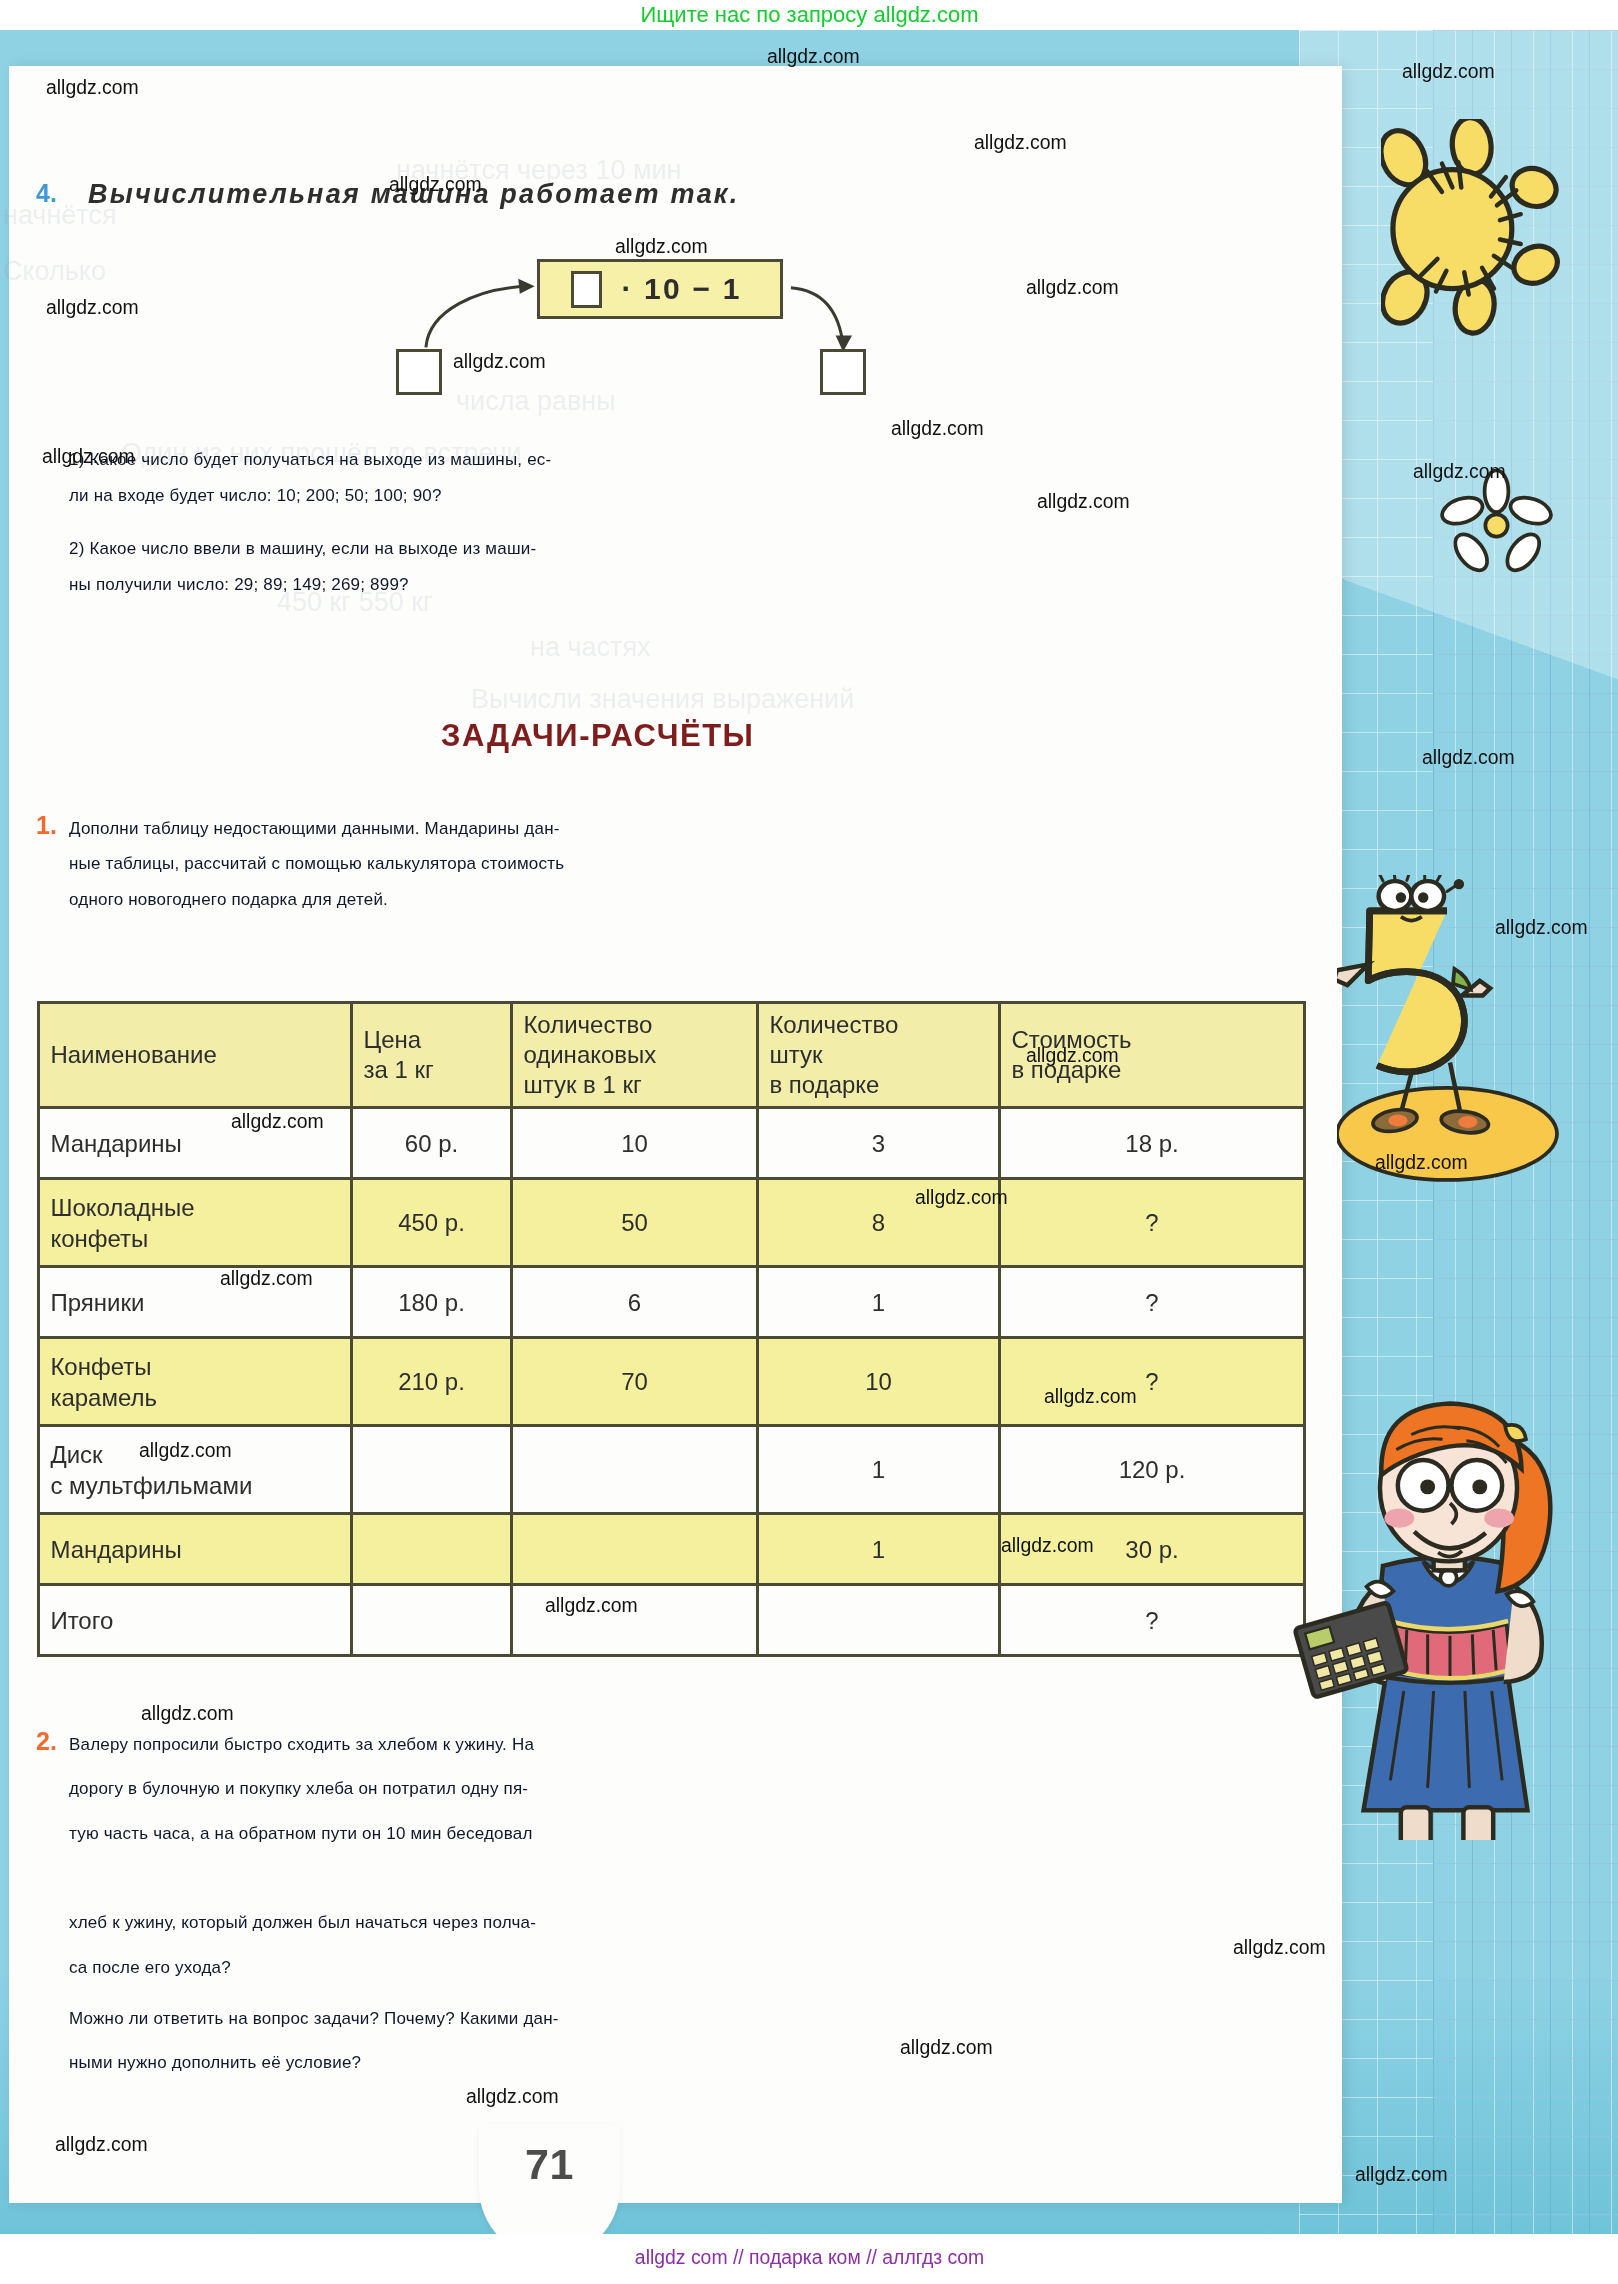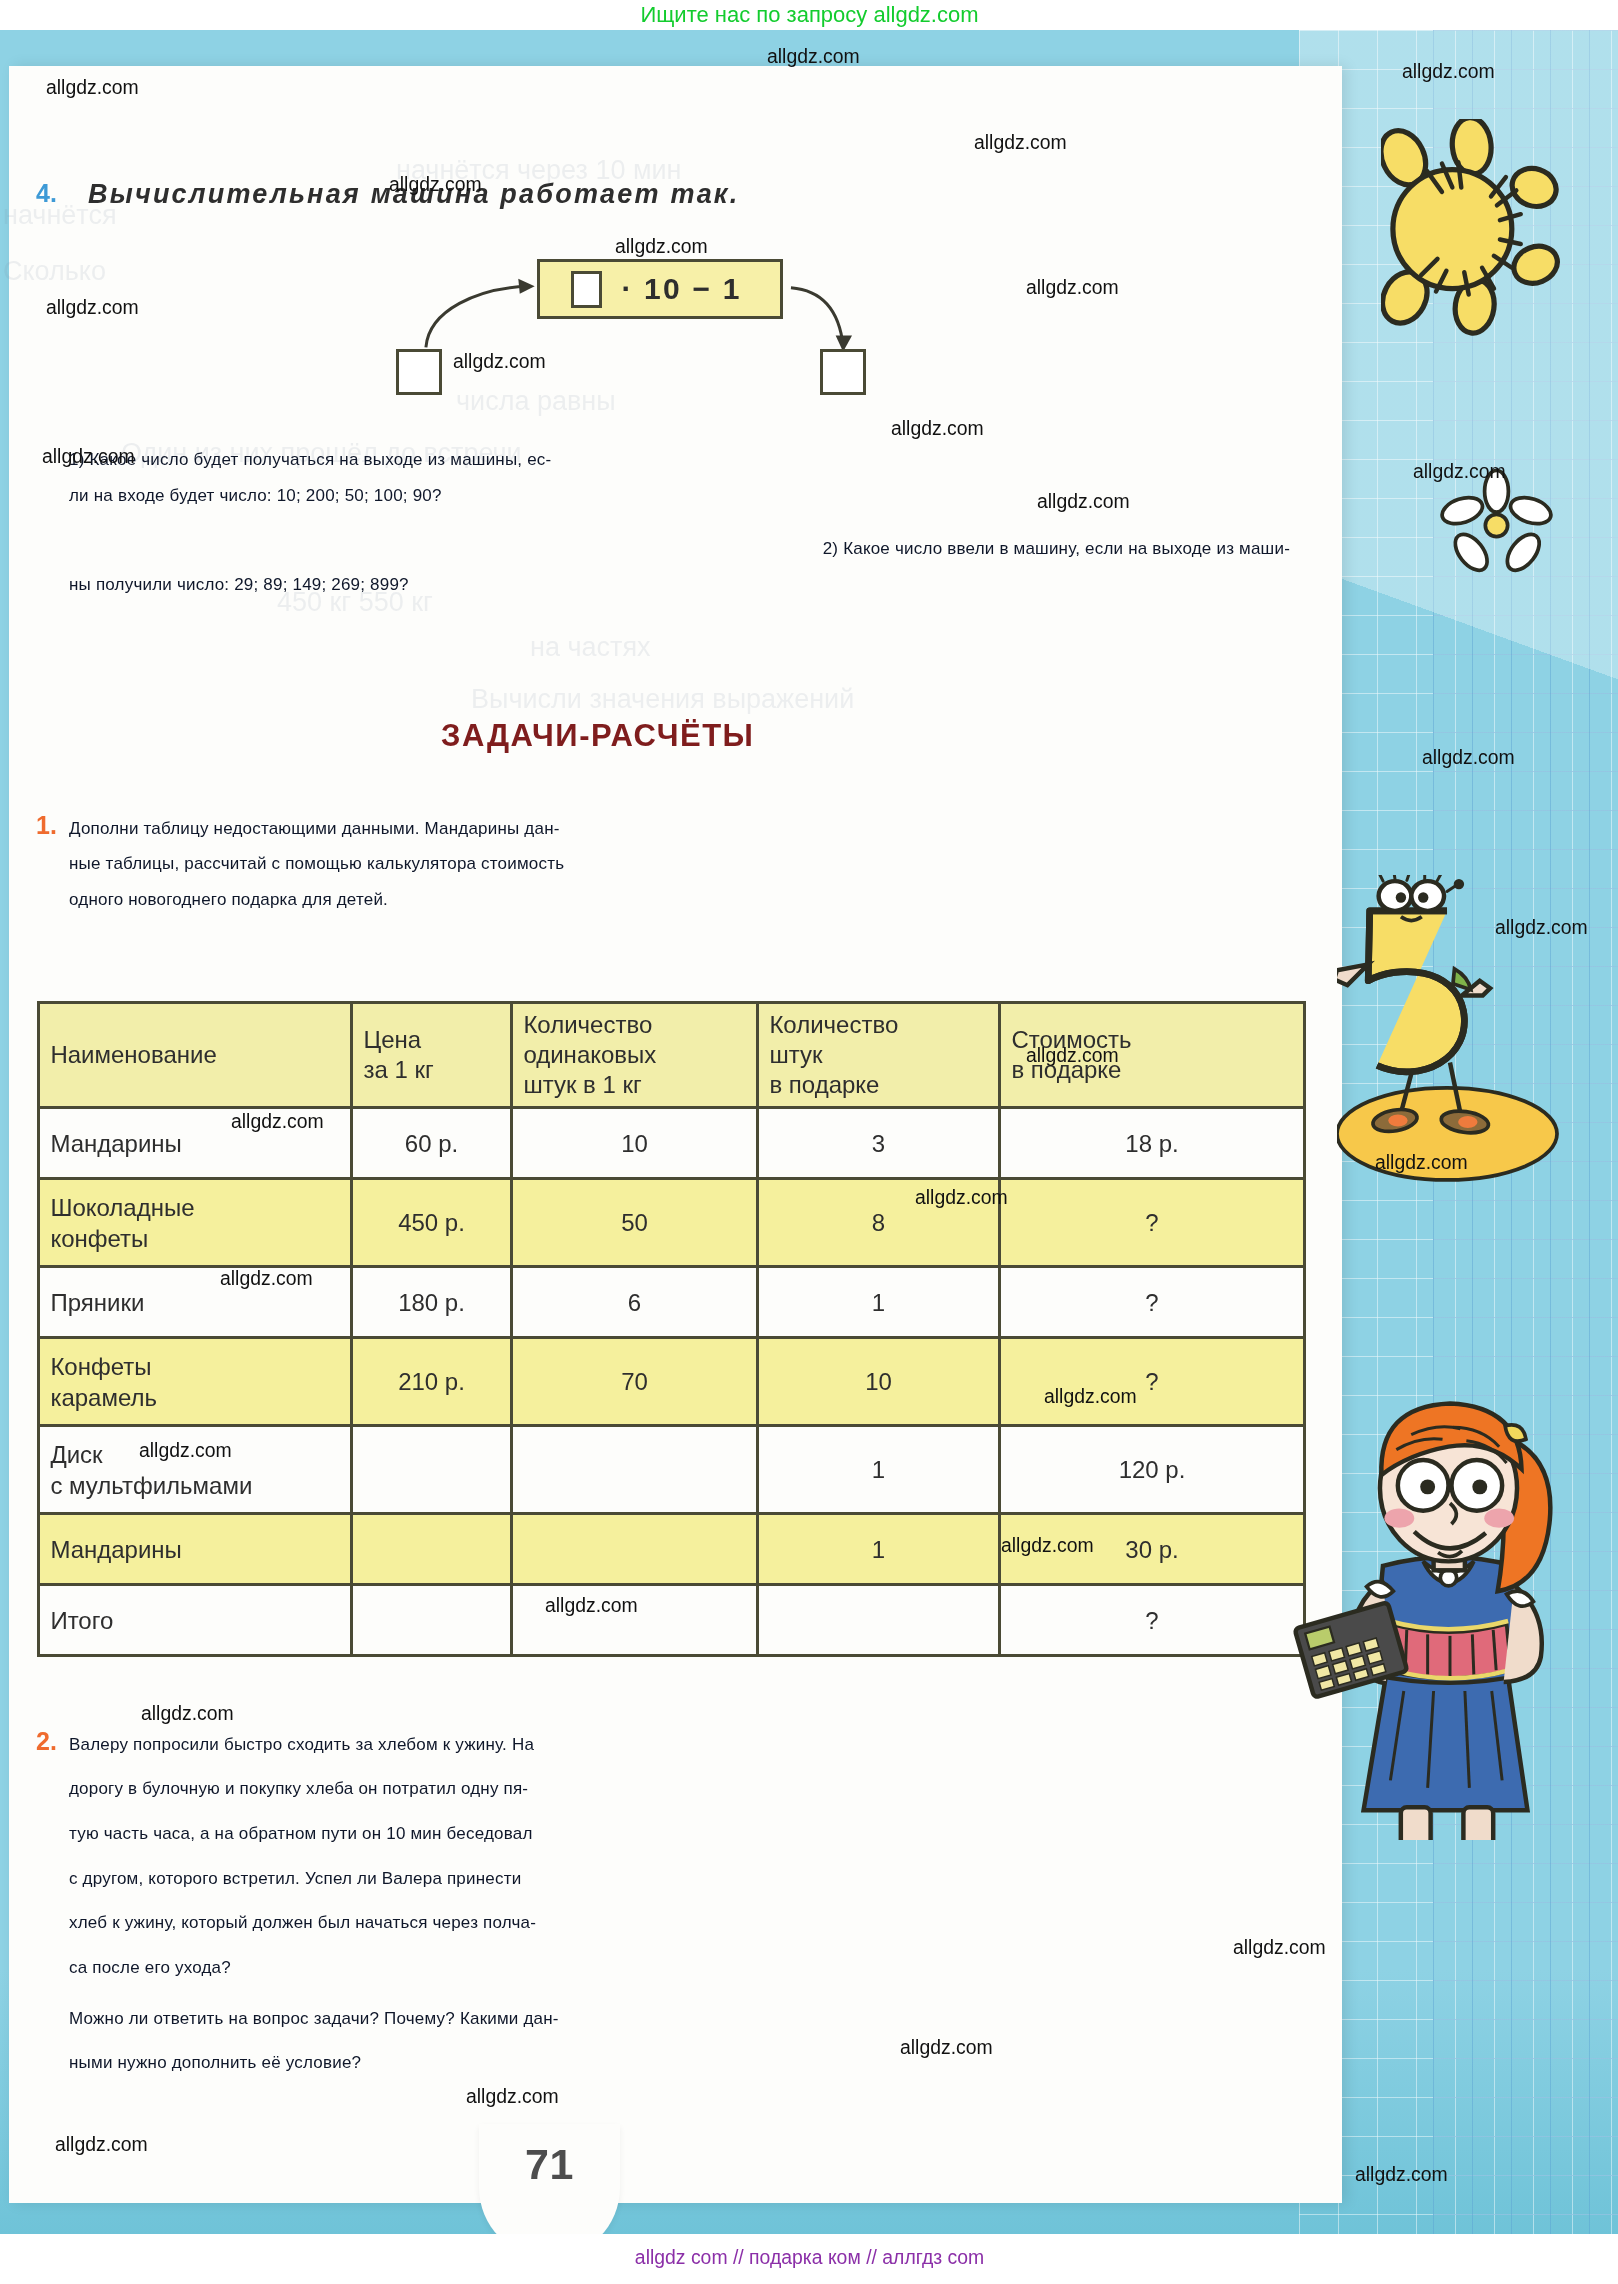--- a/index.html
+++ b/index.html
@@ -302,21 +302,21 @@
     <div class="io-box in"></div>
     <div class="machine-box">
       <div class="machine-slot"></div>
       <div class="machine-formula">· 10 − 1</div>
     </div>
     <div class="io-box out"></div>
   </div>
 
   <div class="body-text" style="left:60px;  top:376px; width:1221px;">1) Какое  число  будет  получаться  на  выходе  из  машины,  ес-</div>
   <div class="body-text" style="left:60px;  top:412px; width:1221px;">ли  на  входе  будет  число:  10;  200;  50;  100;  90?</div>
-  <div class="body-text" style="left:60px;  top:465px; width:1221px;text-align:right;">2) Какое  число  ввели  в  машину,  если  на  выходе  из  маши-</div>
+  <div class="body-text" style="left:60px;  top:465px; width:1221px;">2) Какое  число  ввели  в  машину,  если  на  выходе  из  маши-</div>
   <div class="body-text" style="left:60px;  top:501px; width:1221px;">ны  получили  число:  29;  89;  149;  269;  899?</div>
 
   <div class="section-heading">ЗАДАЧИ-РАСЧЁТЫ</div>
 
   <div class="ex-num orange" style="left:27px; top:745px;">1.</div>
   <div class="body-text" style="left:60px; top:745px; width:1236px;">Дополни  таблицу  недостающими  данными.  Мандарины  дан-</div>
   <div class="body-text" style="left:60px; top:780px; width:1236px;">ные  таблицы,  рассчитай  с  помощью  калькулятора  стоимость</div>
   <div class="body-text" style="left:60px; top:816px; width:1236px;">одного  новогоднего  подарка  для  детей.</div>
 
   <table class="data-table">
@@ -395,21 +395,20 @@
         <td></td>
         <td>?</td>
       </tr>
     </tbody>
   </table>
 
   <div class="ex-num orange" style="left:27px; top:1661px;">2.</div>
   <div class="body-text" style="left:60px; top:1661px; width:1236px;">Валеру  попросили  быстро  сходить  за  хлебом  к  ужину.  На</div>
   <div class="body-text" style="left:60px; top:1705px; width:1236px;">дорогу  в  булочную  и  покупку  хлеба  он  потратил  одну  пя-</div>
   <div class="body-text" style="left:60px; top:1750px; width:1236px;">тую  часть  часа,  а  на  обратном  пути  он  10 мин  беседовал</div>
-  <div class="body-text" style="left:60px; top:1795px; width:1236px;">с  другом,  которого  встретил.  Успел  ли  Валера  принести</div>
   <div class="body-text" style="left:60px; top:1839px; width:1236px;">хлеб  к  ужину,  который  должен  был  начаться  через  полча-</div>
   <div class="body-text" style="left:60px; top:1884px; width:1236px;">са  после  его  ухода?</div>
   <div class="body-text" style="left:60px; top:1935px; width:1236px;">Можно  ли  ответить  на  вопрос  задачи?  Почему?  Какими  дан-</div>
   <div class="body-text" style="left:60px; top:1979px; width:1236px;">ными  нужно  дополнить  её  условие?</div>
 </div>
 
 <div class="illo" id="sun-illustration">
   <svg width="223" height="238" viewBox="0 0 300 320">
     <g stroke="#2b2b20" stroke-width="7" fill="#f7dd66">
       <ellipse cx="30" cy="52" rx="28" ry="38" transform="rotate(-25 30 52)"></ellipse>

